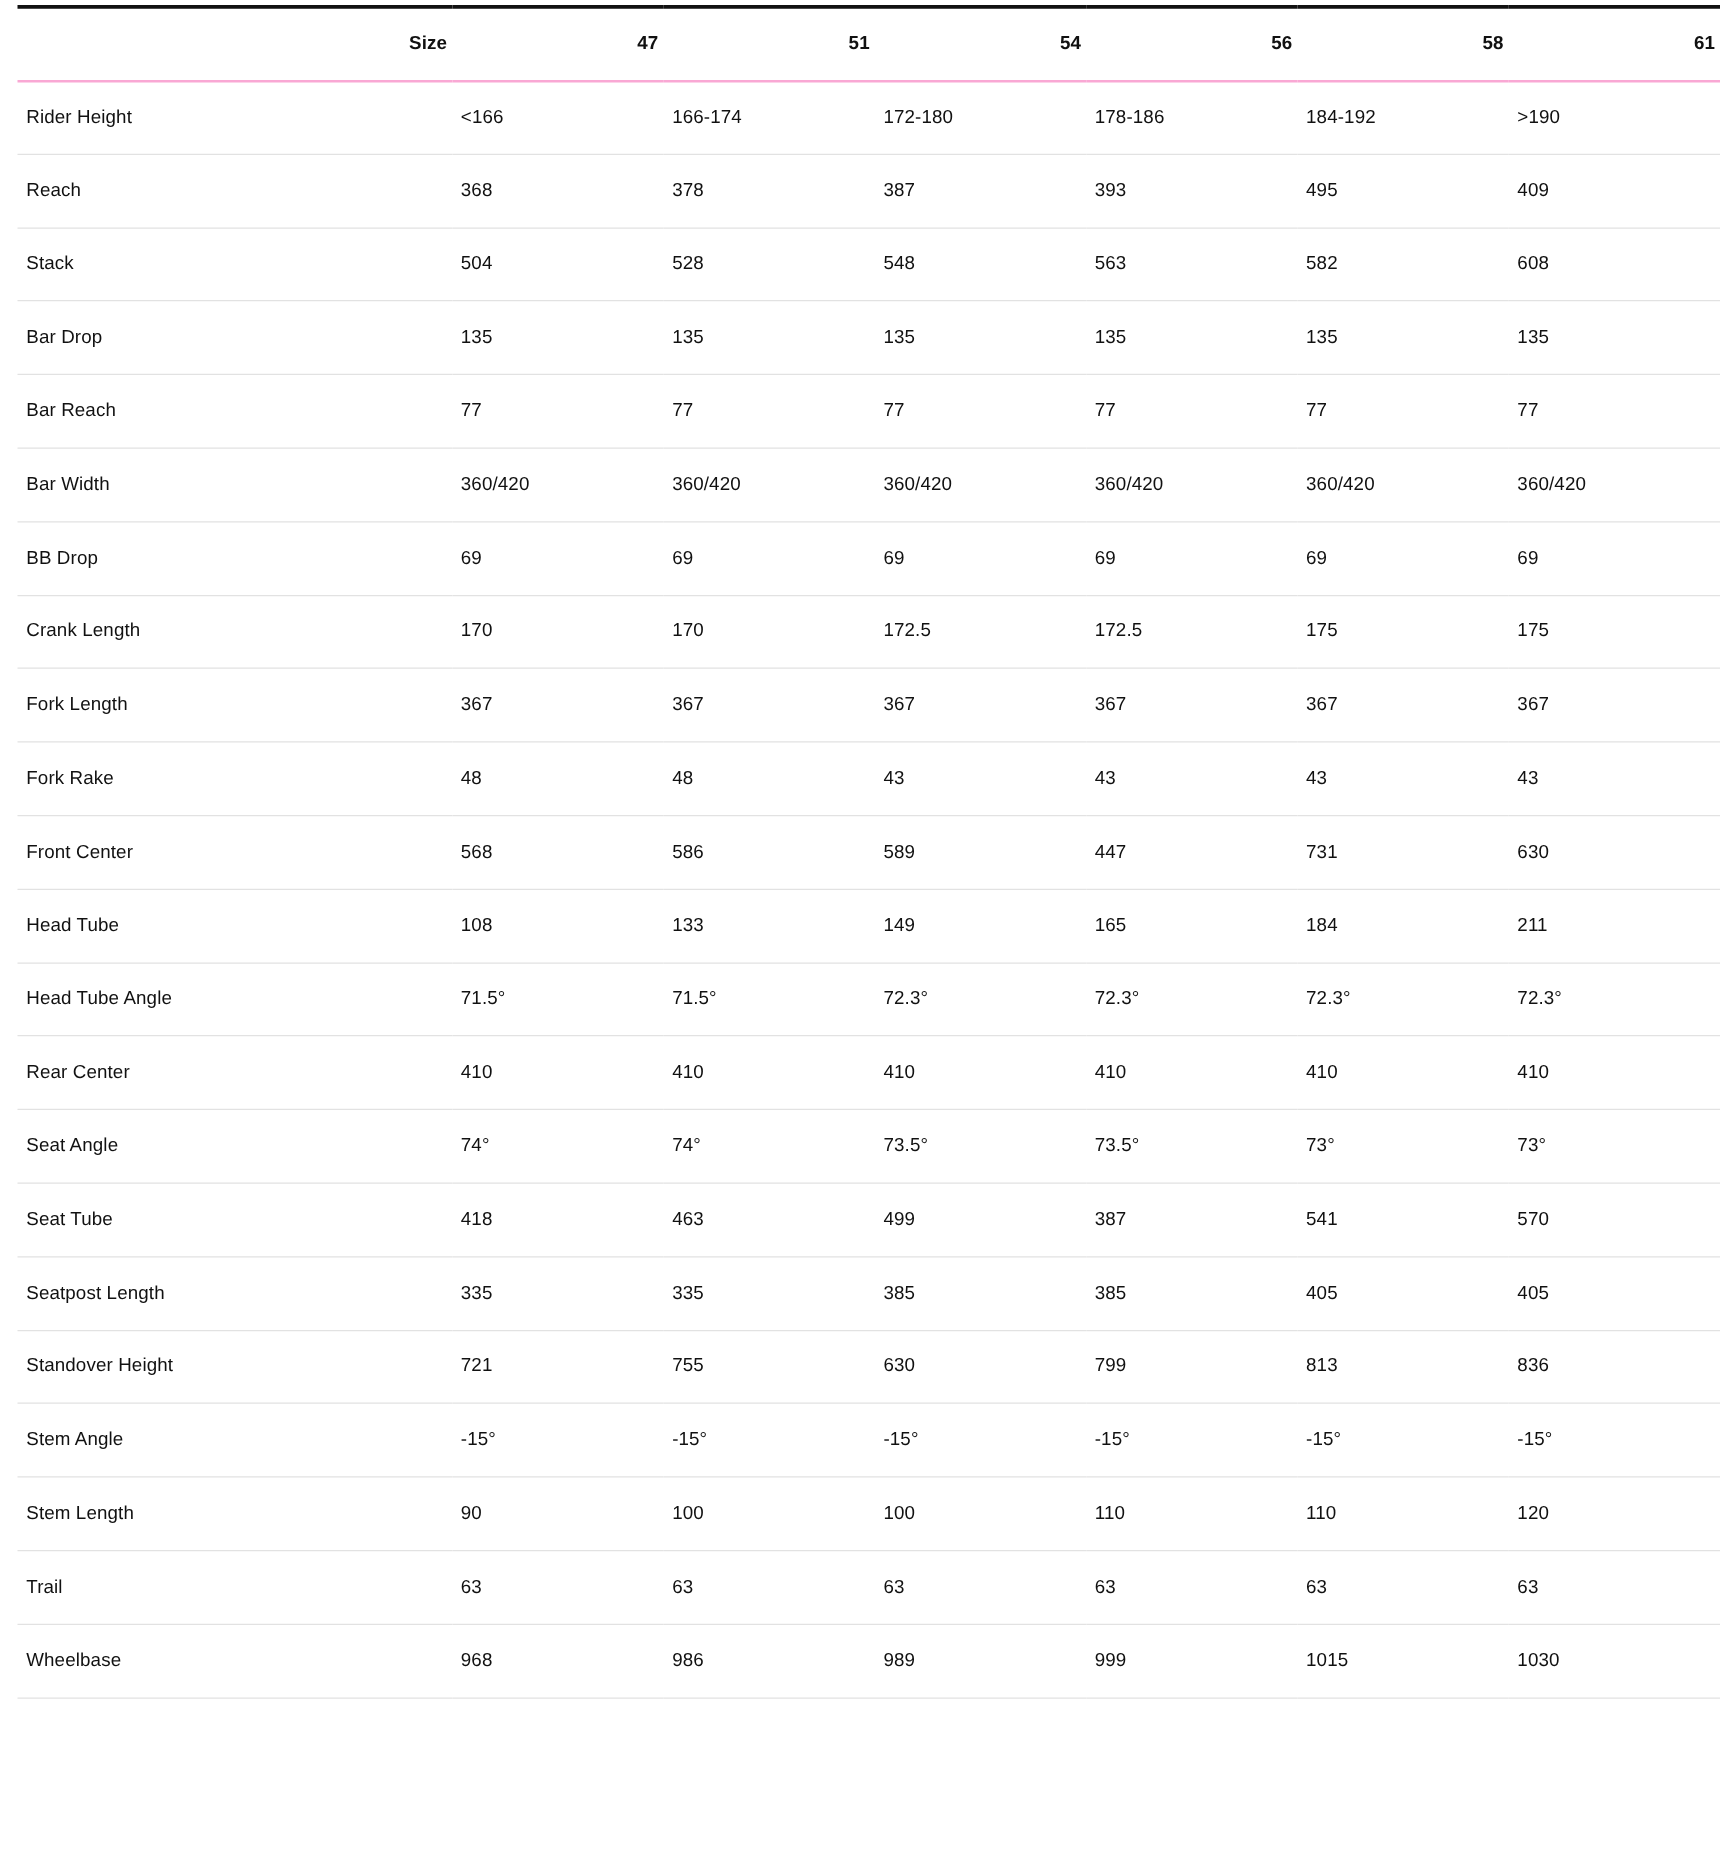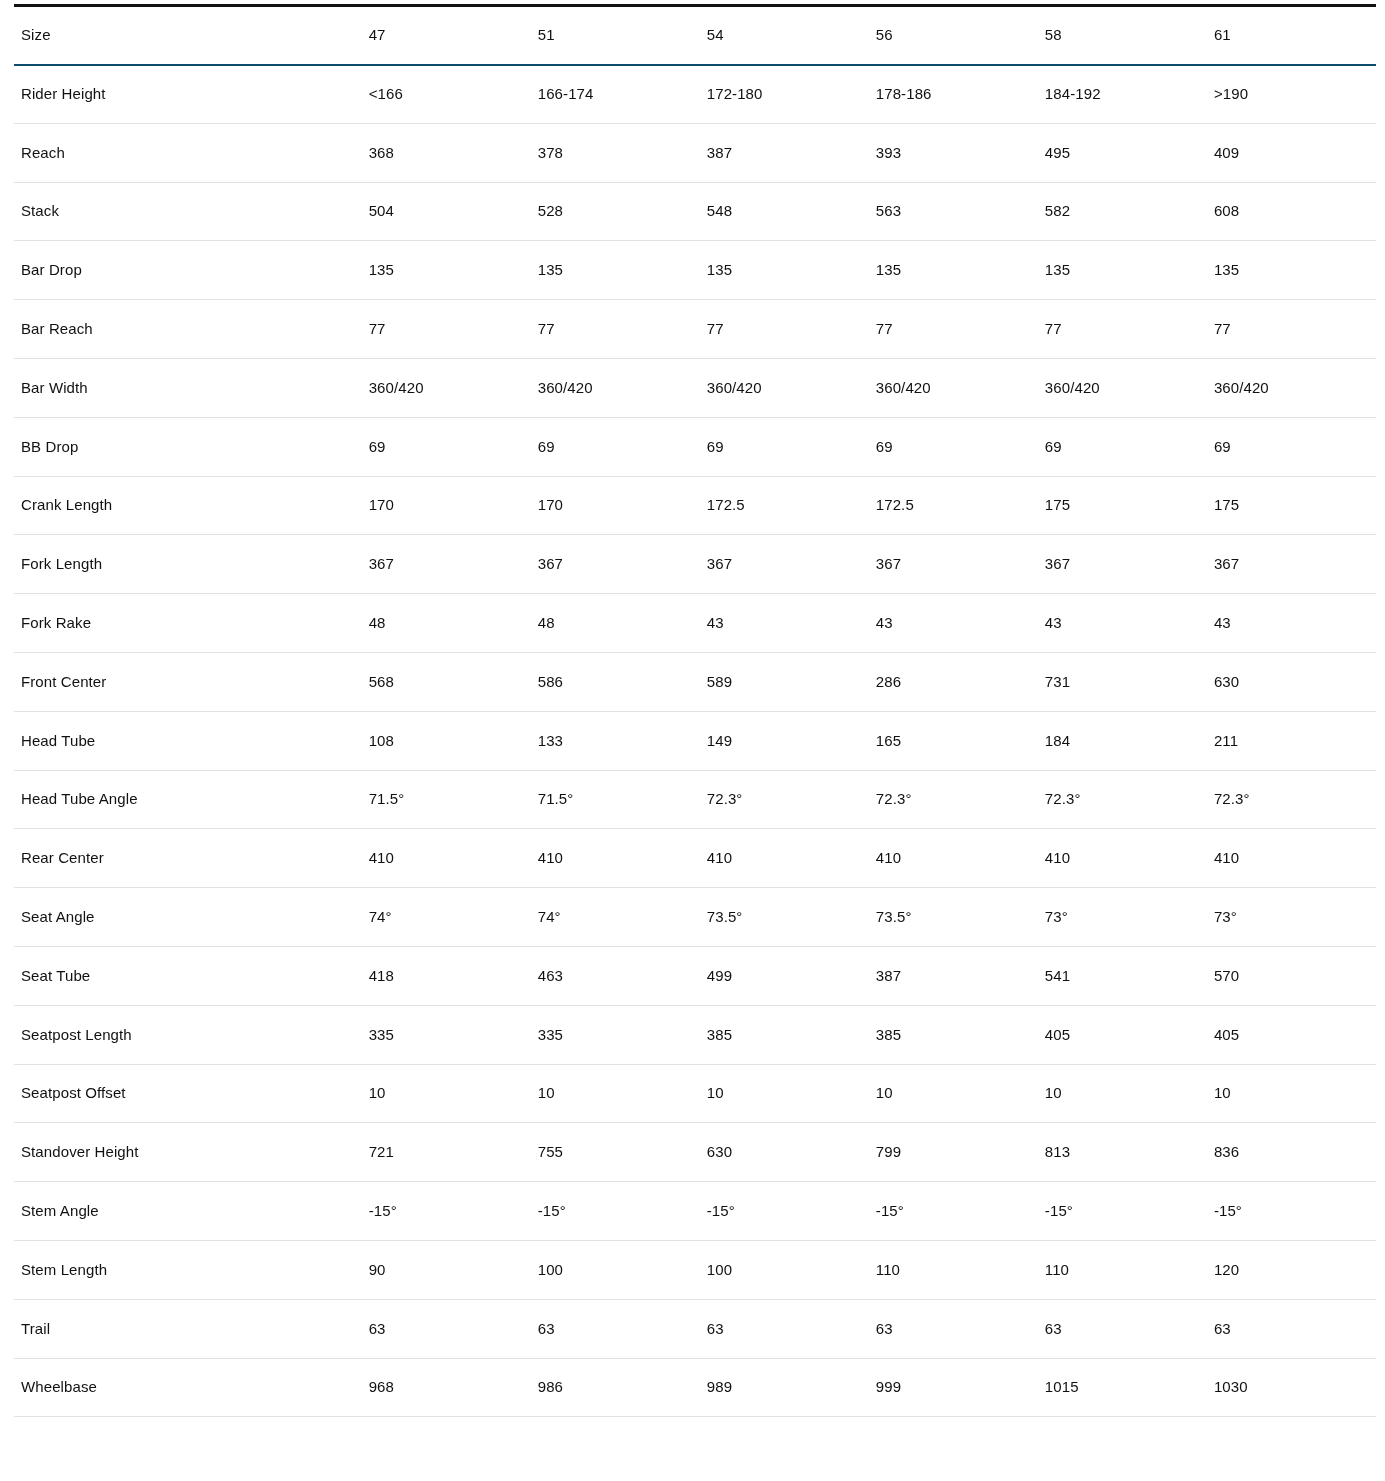--- a/index.html
+++ b/index.html
@@ -29,23 +29,24 @@
     text-align: left;
     vertical-align: middle;
     padding: 0 4px 0 7px;
     font-size: 15px;
     line-height: 1.2;
     letter-spacing: 0.1px;
     white-space: nowrap;
     overflow: hidden;
   }
   table.geometry thead th {
-    font-weight: 400;
+    font-weight: 700;
     height: 59px;
-    border-bottom: 2px solid #0c4a6e;
+    border-bottom: 2px solid #f9a8d4;
+    text-align: right;
   }
   table.geometry tbody td {
     font-weight: 400;
     height: 58.8px;
     border-bottom: 1px solid #e2e2e2;
   }
   col.label-col { width: 25.5%; }
   col.size-col  { width: 12.4%; }
 </style>
 </head>
@@ -163,21 +164,21 @@
             <td>43</td>
             <td>43</td>
             <td>43</td>
             <td>43</td>
           </tr>
           <tr>
             <td>Front Center</td>
             <td>568</td>
             <td>586</td>
             <td>589</td>
-            <td>286</td>
+            <td>447</td>
             <td>731</td>
             <td>630</td>
           </tr>
           <tr>
             <td>Head Tube</td>
             <td>108</td>
             <td>133</td>
             <td>149</td>
             <td>165</td>
             <td>184</td>
@@ -222,29 +223,20 @@
           <tr>
             <td>Seatpost Length</td>
             <td>335</td>
             <td>335</td>
             <td>385</td>
             <td>385</td>
             <td>405</td>
             <td>405</td>
           </tr>
           <tr>
-            <td>Seatpost Offset</td>
-            <td>10</td>
-            <td>10</td>
-            <td>10</td>
-            <td>10</td>
-            <td>10</td>
-            <td>10</td>
-          </tr>
-          <tr>
             <td>Standover Height</td>
             <td>721</td>
             <td>755</td>
             <td>630</td>
             <td>799</td>
             <td>813</td>
             <td>836</td>
           </tr>
           <tr>
             <td>Stem Angle</td>

